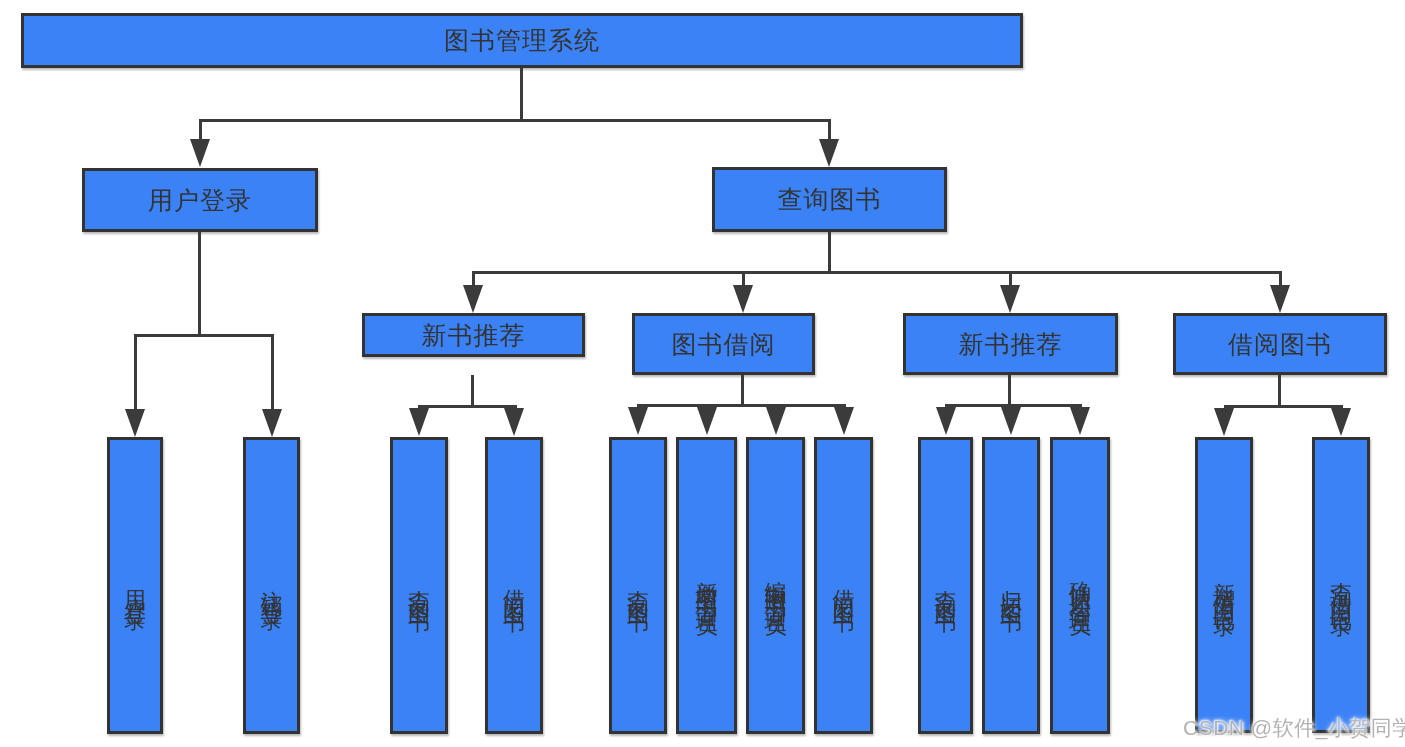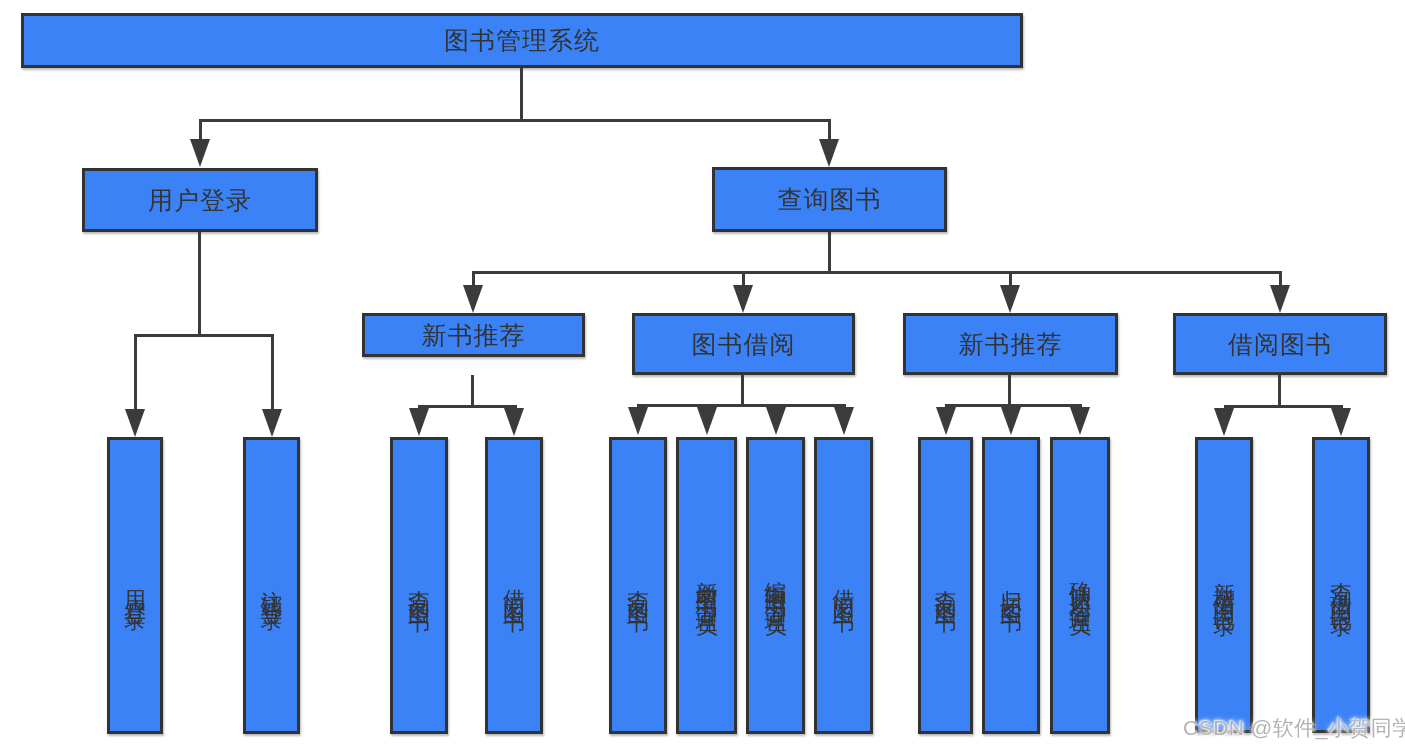--- a/index.html
+++ b/index.html
@@ -66,21 +66,21 @@
   <div class="line" style="left:1009px;top:271px;width:3px;height:16px"></div>
   <div class="line" style="left:1279px;top:271px;width:3px;height:16px"></div>
   <div class="arrow" style="left:463px;top:285px"></div>
   <div class="arrow" style="left:733px;top:285px"></div>
   <div class="arrow" style="left:1000px;top:285px"></div>
   <div class="arrow" style="left:1270px;top:285px"></div>
 
   <div class="box" style="left:362px;top:313px;width:223px;height:44px">
     <span class="hlabel">新书推荐</span>
   </div>
-  <div class="box" style="left:632px;top:313px;width:223px;height:62px">
+  <div class="box" style="left:632px;top:313px;width:183px;height:62px">
     <span class="hlabel">图书借阅</span>
   </div>
   <div class="box" style="left:903px;top:313px;width:215px;height:62px">
     <span class="hlabel">新书推荐</span>
   </div>
   <div class="box" style="left:1173px;top:313px;width:214px;height:62px">
     <span class="hlabel">借阅图书</span>
   </div>
 
   <div class="line" style="left:471px;top:375px;width:3px;height:33px"></div>

